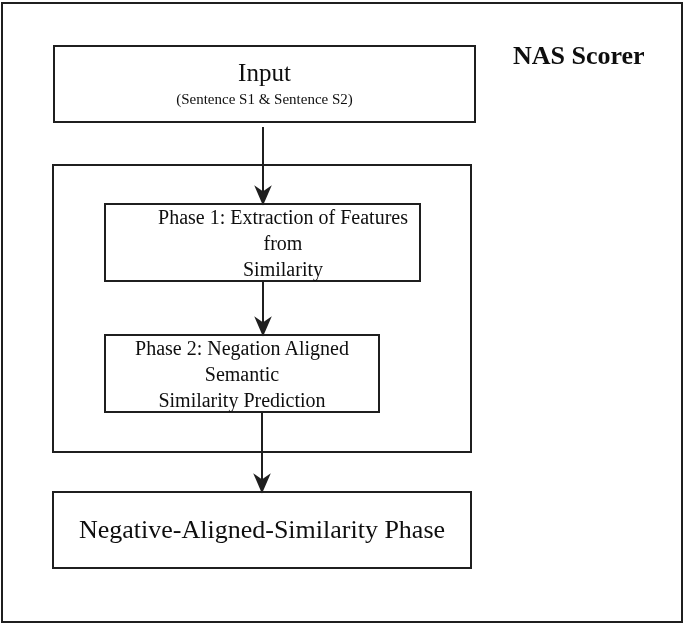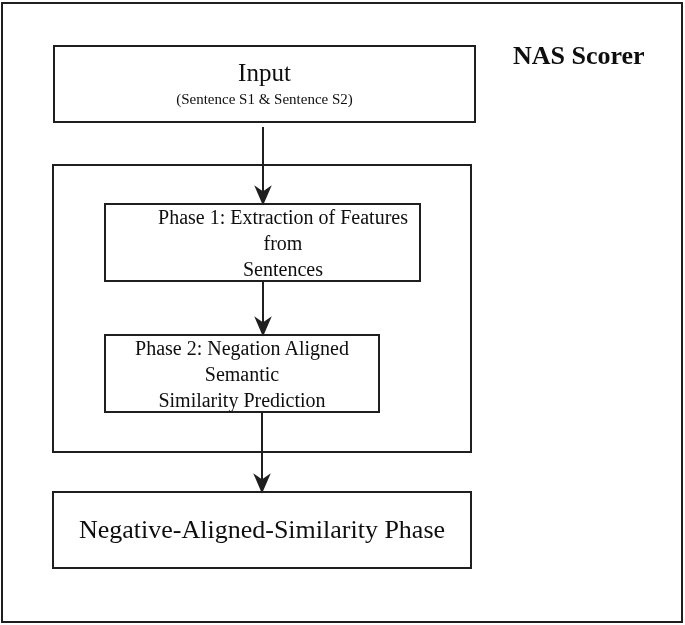--- a/index.html
+++ b/index.html
@@ -102,21 +102,21 @@
 
   <div class="node input-box">
     <div class="box-title">Input</div>
     <div class="box-sub">(Sentence S1 &amp; Sentence S2)</div>
   </div>
 
   <div class="phase-container"></div>
 
   <div class="node phase1-box">
     <div class="phase-line">Phase 1: Extraction of Features from</div>
-    <div class="phase-line">Sentences</div>
+    <div class="phase-line">Similarity</div>
   </div>
 
   <div class="node phase2-box">
     <div class="phase-line">Phase 2: Negation Aligned Semantic</div>
     <div class="phase-line">Similarity Prediction</div>
   </div>
 
   <div class="node output-box">
     <div class="output-title">Negative-Aligned-Similarity Phase</div>
   </div>

